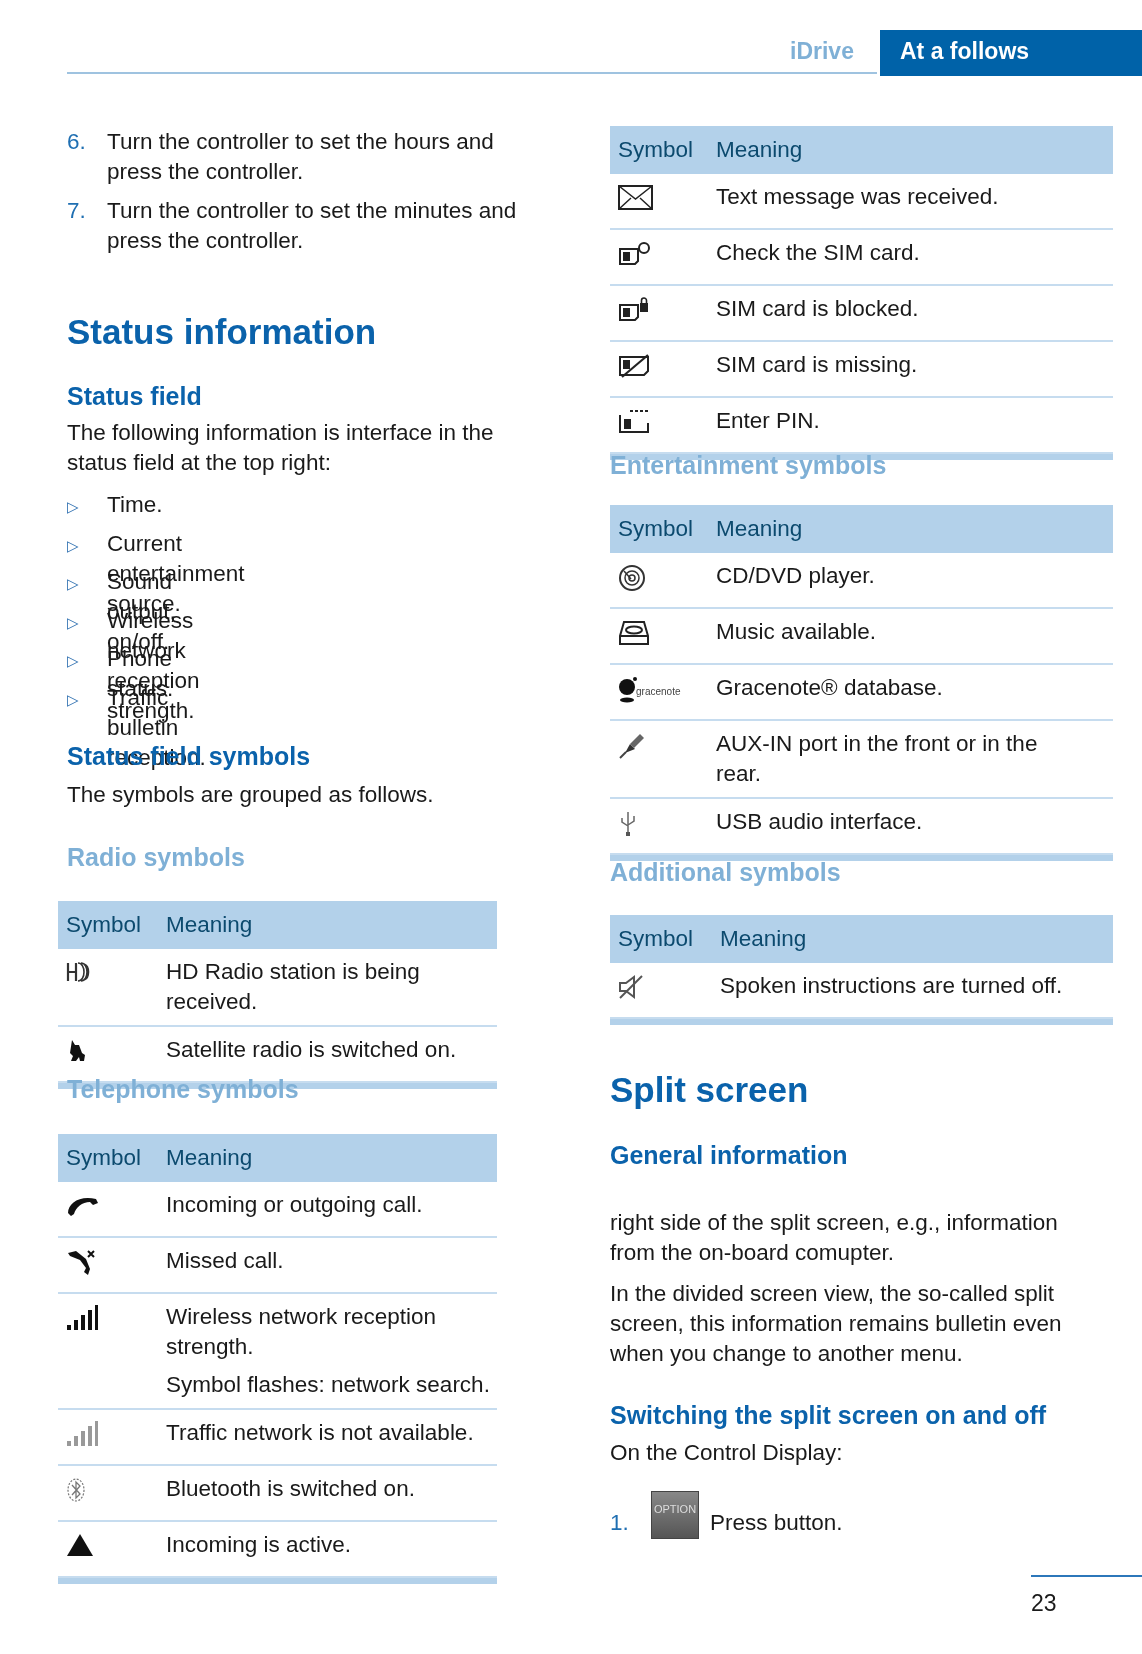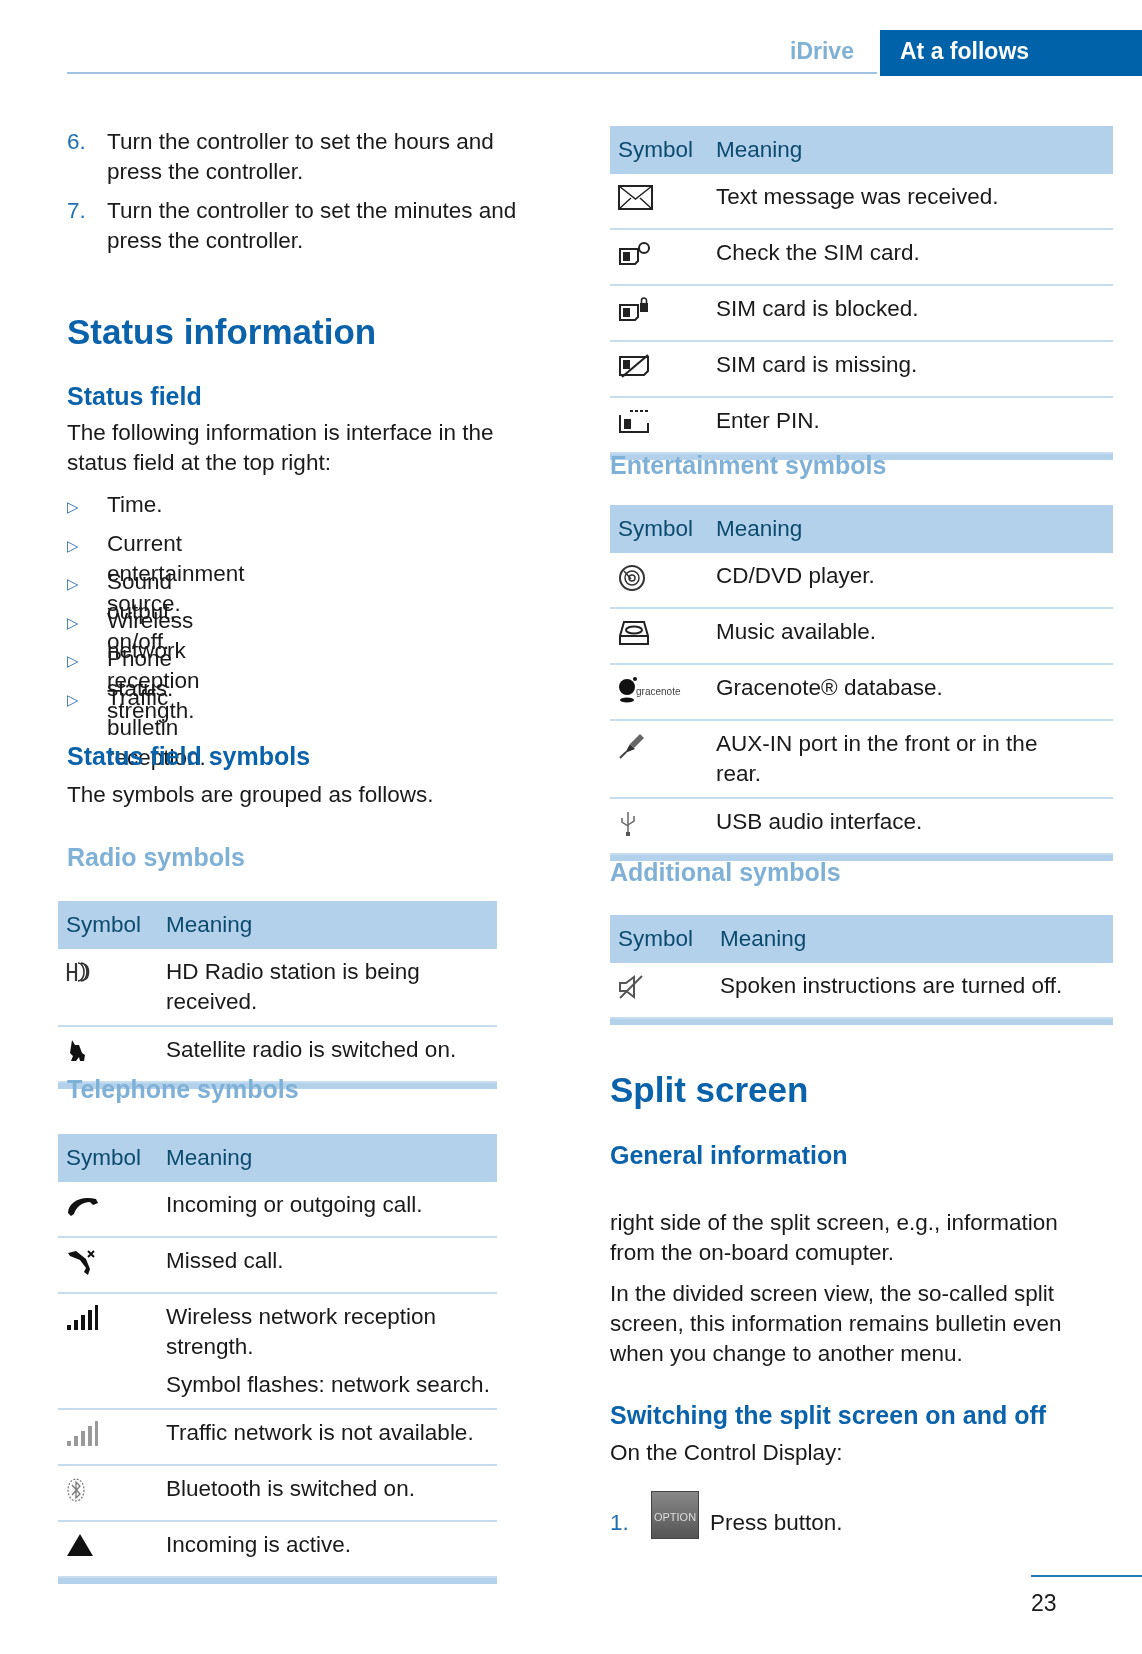--- a/index.html
+++ b/index.html
@@ -20,21 +20,21 @@
   .bullet { color:#2d6fb0; font-size:15px; }
 
   table.sym { position:absolute; border-collapse:collapse; font-size:22.5px; }
   table.sym th { background:#b3d1ea; font-weight:normal; text-align:left; height:48px; padding:0 0 0 8px; color:#0c4a6e; }
   table.sym td { border-bottom:2px solid #c6dcef; padding:8px 0 8px 8px; vertical-align:top; line-height:30px; }
   table.sym tr:last-child td { border-bottom:none; }
   table.sym .band td { background:#b3d1ea; height:6px; padding:0; border:none; }
   .icon { display:inline-block; width:80px; height:30px; position:relative; }
   .icon svg { position:absolute; left:0; top:3px; }
   .optbtn { width:48px; height:48px; background:linear-gradient(#888,#555); border:1px solid #444;
-            color:#ddd; font-size:11px; text-align:center; box-sizing:border-box; padding-top:19px; }
+            color:#ddd; font-size:11px; text-align:center; box-sizing:border-box; padding-top:11px; }
   .pg-line { left:1031px; top:1575px; width:111px; height:2px; background:#2c77ba; }
   .pg-num { left:1031px; top:1590px; font-size:23px; color:#1a1a1a; }
 </style>
 </head>
 <body>
 
 <div class="abs hdr-line"></div>
 <div class="abs hdr-sec">iDrive</div>
 <div class="abs hdr-tab">
     <span>At a follows</span>

